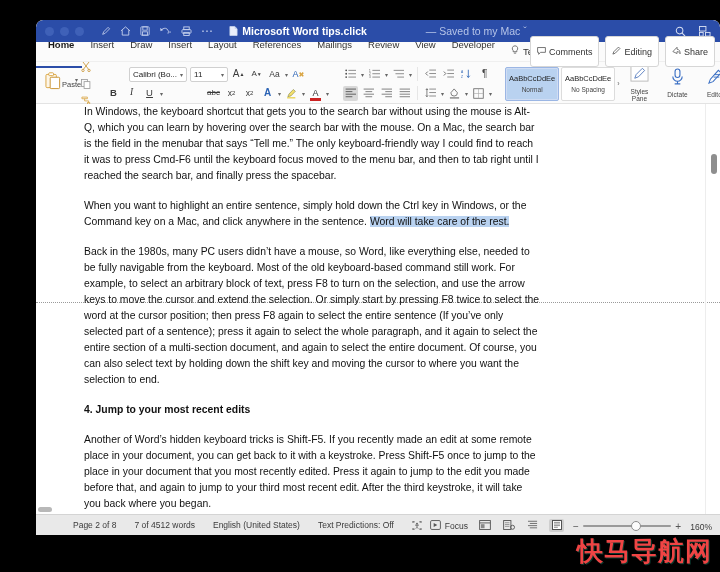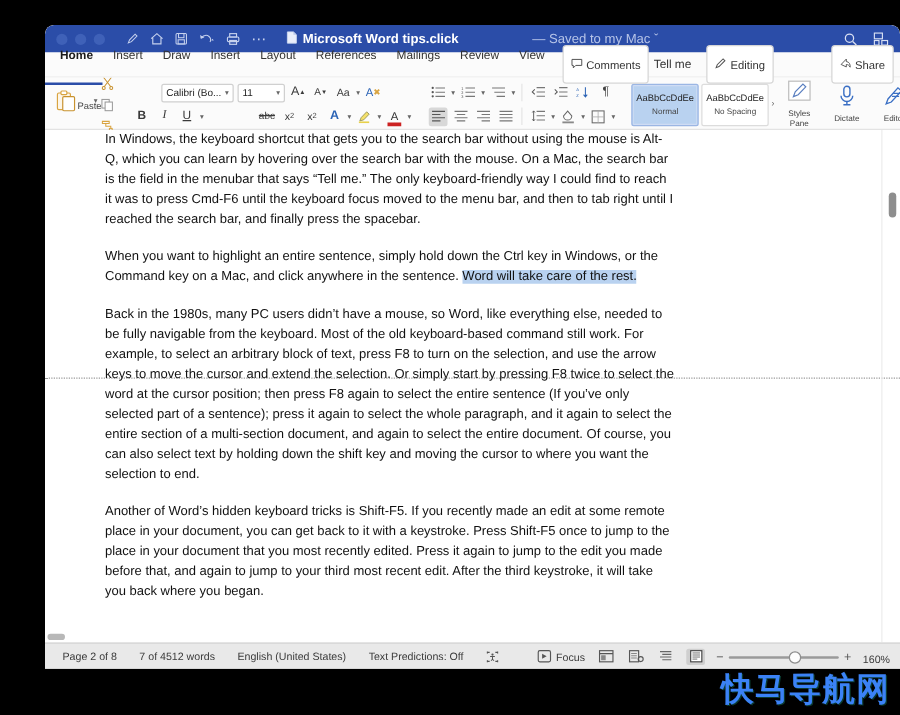--- a/index.html
+++ b/index.html
@@ -60,21 +60,20 @@
     height: 33px; line-height: 20px; white-space: nowrap;
   }
   .tab:first-child { padding-left: 12px; }
   .tab.active { font-weight: bold; color: #1a1a1a; border-bottom: 2px solid #2b4da8; }
   .tab.tellme { display: flex; align-items: center; gap: 4px; }
   .tabs-right { position: absolute; right: 5px; display: flex; align-items: center; gap: 6px; }
   .pillbtn {
     font-size: 9px; color: #333; border: 1px solid #d6d6d6; border-radius: 3px;
     padding: 2px 6px; display: flex; align-items: center; gap: 3px; background: #fff;
     height: 31px;
-    margin-left: 40px;
   }
 
   
   .ribbon {
     height: 42px; background: #fbfbfb;
     display: flex; align-items: stretch;
     border-bottom: 1px solid #e3e3e3;
     padding: 2px 0 0 0;
   }
   .rgroup { display: flex; align-items: center; padding: 0 5px; }
@@ -165,40 +164,41 @@
     background: #b8b8b8; border-radius: 3px;
   }
 
   
   .status {
     height: 21px; background: #e9e9e9;
     border-top: 1px solid #d4d4d4;
     display: flex; align-items: center;
     font-size: 8.5px; color: #3a3a3a;
     position: relative;
+    padding-left: 23px;
   }
   .sitem { padding: 0 9px; white-space: nowrap; display:flex; align-items:center; gap:4px;}
   .sitem:first-child { padding-left: 14px; }
   .status-right {
     position: absolute; right: 8px; display: flex; align-items: flex-end; gap: 9px;
   }
   .viewbtn { width: 15px; height: 13px; display:flex; align-items:center; justify-content:center; }
   .viewbtn.active { background: #cfcfcf; border-radius: 2px; }
   .zoomslider { display: flex; align-items: center; gap: 4px; width: 108px; }
   .ztrack { position: relative; flex: 1; height: 2px; background: #9a9a9a; border-radius:1px;}
   .zknob {
     position: absolute; left: 54%; top: -4px; width: 10px; height: 10px;
     background: #fdfdfd; border: 1px solid #8d8d8d; border-radius: 50%;
   }
   .zpct { font-size: 8.5px; color: #3a3a3a; min-width: 22px; text-align: right; }
 
   
   .watermark {
     position: absolute; right: 8px; bottom: 3px;
-    font-size: 26px; font-weight: bold; color: #3b82f6;
+    font-size: 26px; font-weight: bold; color: #ef4444;
     letter-spacing: 1px;
     font-family: "DejaVu Sans", sans-serif;
     text-shadow: 1px 1px 0 #0a3b30;
   }
   svg { overflow: visible; }
 </style>
 </head>
 <body>
 
 <div id="root">
@@ -548,20 +548,21 @@
 
         <div class="sheet">
           <p class="body">In Windows, the keyboard shortcut that gets you to the search bar without using the mouse is Alt-Q, which you can learn by hovering over the search bar with the mouse. On a Mac, the search bar is the field in the menubar that says “Tell me.” The only keyboard-friendly way I could find to reach it was to press Cmd-F6 until the keyboard focus moved to the menu bar, and then to tab right until I reached the search bar, and finally press the spacebar.</p>
 
 
           <p class="body"><span>When you want to highlight an entire sentence, simply hold down the Ctrl key in Windows, or the Command key on a Mac, and click anywhere in the sentence. </span><span class="sel">Word will take care of the rest.</span></p>
 
 
           <p class="body">Back in the 1980s, many PC users didn’t have a mouse, so Word, like everything else, needed to be fully navigable from the keyboard. Most of the old keyboard-based command still work. For example, to select an arbitrary block of text, press F8 to turn on the selection, and use the arrow keys to move the cursor and extend the selection. Or simply start by pressing F8 twice to select the word at the cursor position; then press F8 again to select the entire sentence (If you’ve only selected part of a sentence); press it again to select the whole paragraph, and it again to select the entire section of a multi-section document, and again to select the entire document. Of course, you can also select text by holding down the shift key and moving the cursor to where you want the selection to end.</p>
 
+          <h3 class="head">4. Jump to your most recent edits</h3>
 
           <p class="body">Another of Word’s hidden keyboard tricks is Shift-F5. If you recently made an edit at some remote place in your document, you can get back to it with a keystroke. Press Shift-F5 once to jump to the place in your document that you most recently edited. Press it again to jump to the edit you made before that, and again to jump to your third most recent edit. After the third keystroke, it will take you back where you began.</p>
 
         </div>
       </div>
 
       <div class="doc-rightedge"></div>
 
       <div class="vscroll">
         <div class="vthumb"></div>

